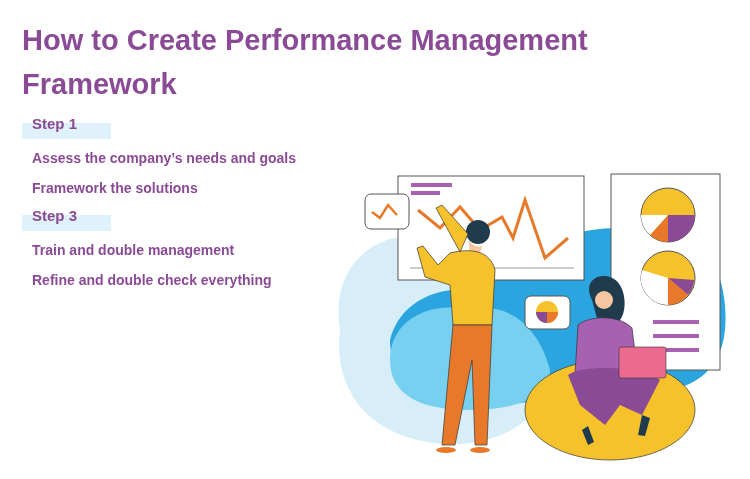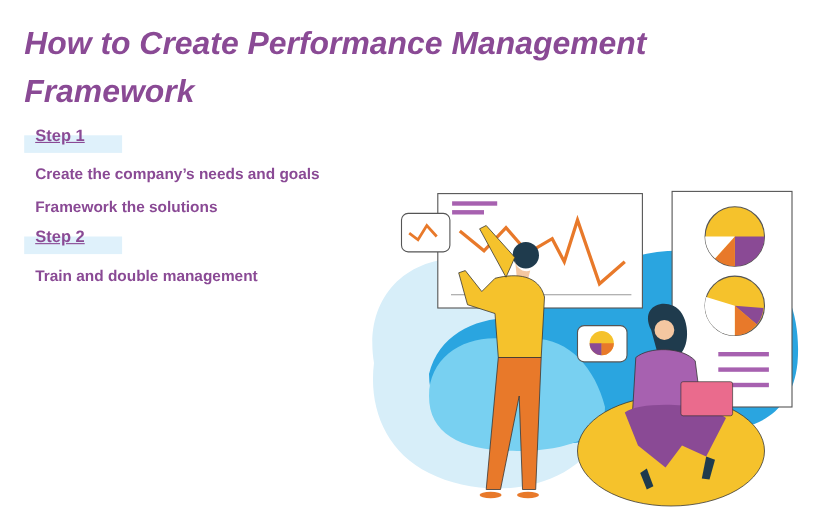--- a/index.html
+++ b/index.html
@@ -1,49 +1,50 @@
 <!DOCTYPE html>
 <html><head>
 <meta charset="utf-8">
 <style>
   html,body{margin:0;padding:0;background:#fff;}
   body{width:750px;height:479px;position:relative;overflow:hidden;font-family:"Liberation Sans","DejaVu Sans",sans-serif;}
-  .title{position:absolute;left:22px;top:18px;width:640px;font-size:29px;line-height:44px;font-weight:bold;color:#8a4a95;margin:0;font-style:italic;}
+  .title{position:absolute;left:22px;top:18px;width:640px;font-size:29px;line-height:44px;font-weight:bold;color:#8a4a95;margin:0;}
   .steps{position:absolute;left:22px;top:115px;width:320px;}
   .step{margin:0;}
   .step-label{position:relative;display:block;height:26px;}
   .step-bar{position:absolute;left:0;top:8px;width:89px;height:16px;background:#dff1fb;}
-  .step-text{position:absolute;left:10px;top:0;font-size:15px;font-weight:bold;color:#8a4a95;text-decoration:underline;}
+  .step-text{position:absolute;left:10px;top:0;font-size:15px;font-weight:bold;color:#8a4a95;}
   .step-desc{display:block;padding-left:10px;font-size:14px;font-weight:bold;color:#8a4a95;line-height:22px;margin:6px 0 8px 0;}
   .illus{position:absolute;left:320px;top:160px;width:420px;height:310px;}
 </style>
 </head>
 <body>
 
 <h1 class="title">How to Create Performance Management Framework</h1>
 
 <div class="steps">
   <div class="step">
     <span class="step-label">
       <span class="step-bar"></span>
       <span class="step-text">Step 1</span>
     </span>
-    <span class="step-desc">Create the company’s needs and goals</span>
+    <span class="step-desc">Assess the company’s needs and goals</span>
   </div>
   <div class="step">
     <span class="step-desc">Framework the solutions</span>
   </div>
   <div class="step">
     <span class="step-label">
       <span class="step-bar"></span>
-      <span class="step-text">Step 2</span>
+      <span class="step-text">Step 3</span>
     </span>
     <span class="step-desc">Train and double management</span>
   </div>
   <div class="step">
+    <span class="step-desc">Refine and double check everything</span>
   </div>
 </div>
 
 <svg class="illus" viewBox="0 0 420 310" xmlns="http://www.w3.org/2000/svg">
 
   <path d="M20,170 C10,110 50,70 110,75 C140,60 170,80 190,110 L230,230 C200,290 120,295 70,270 C30,250 15,210 20,170 Z" fill="#d7eef9"></path>
   <path d="M70,180 C80,140 120,125 160,130 C200,90 260,60 320,70 C380,60 410,110 405,170 C400,220 360,235 320,230 L180,245 C120,250 70,230 70,180 Z" fill="#2aa5e0"></path>
   <path d="M70,200 C70,160 110,140 150,150 C190,140 220,170 230,210 C230,240 190,250 150,250 C100,250 70,235 70,200 Z" fill="#78d0f1"></path>
 
   <g>

